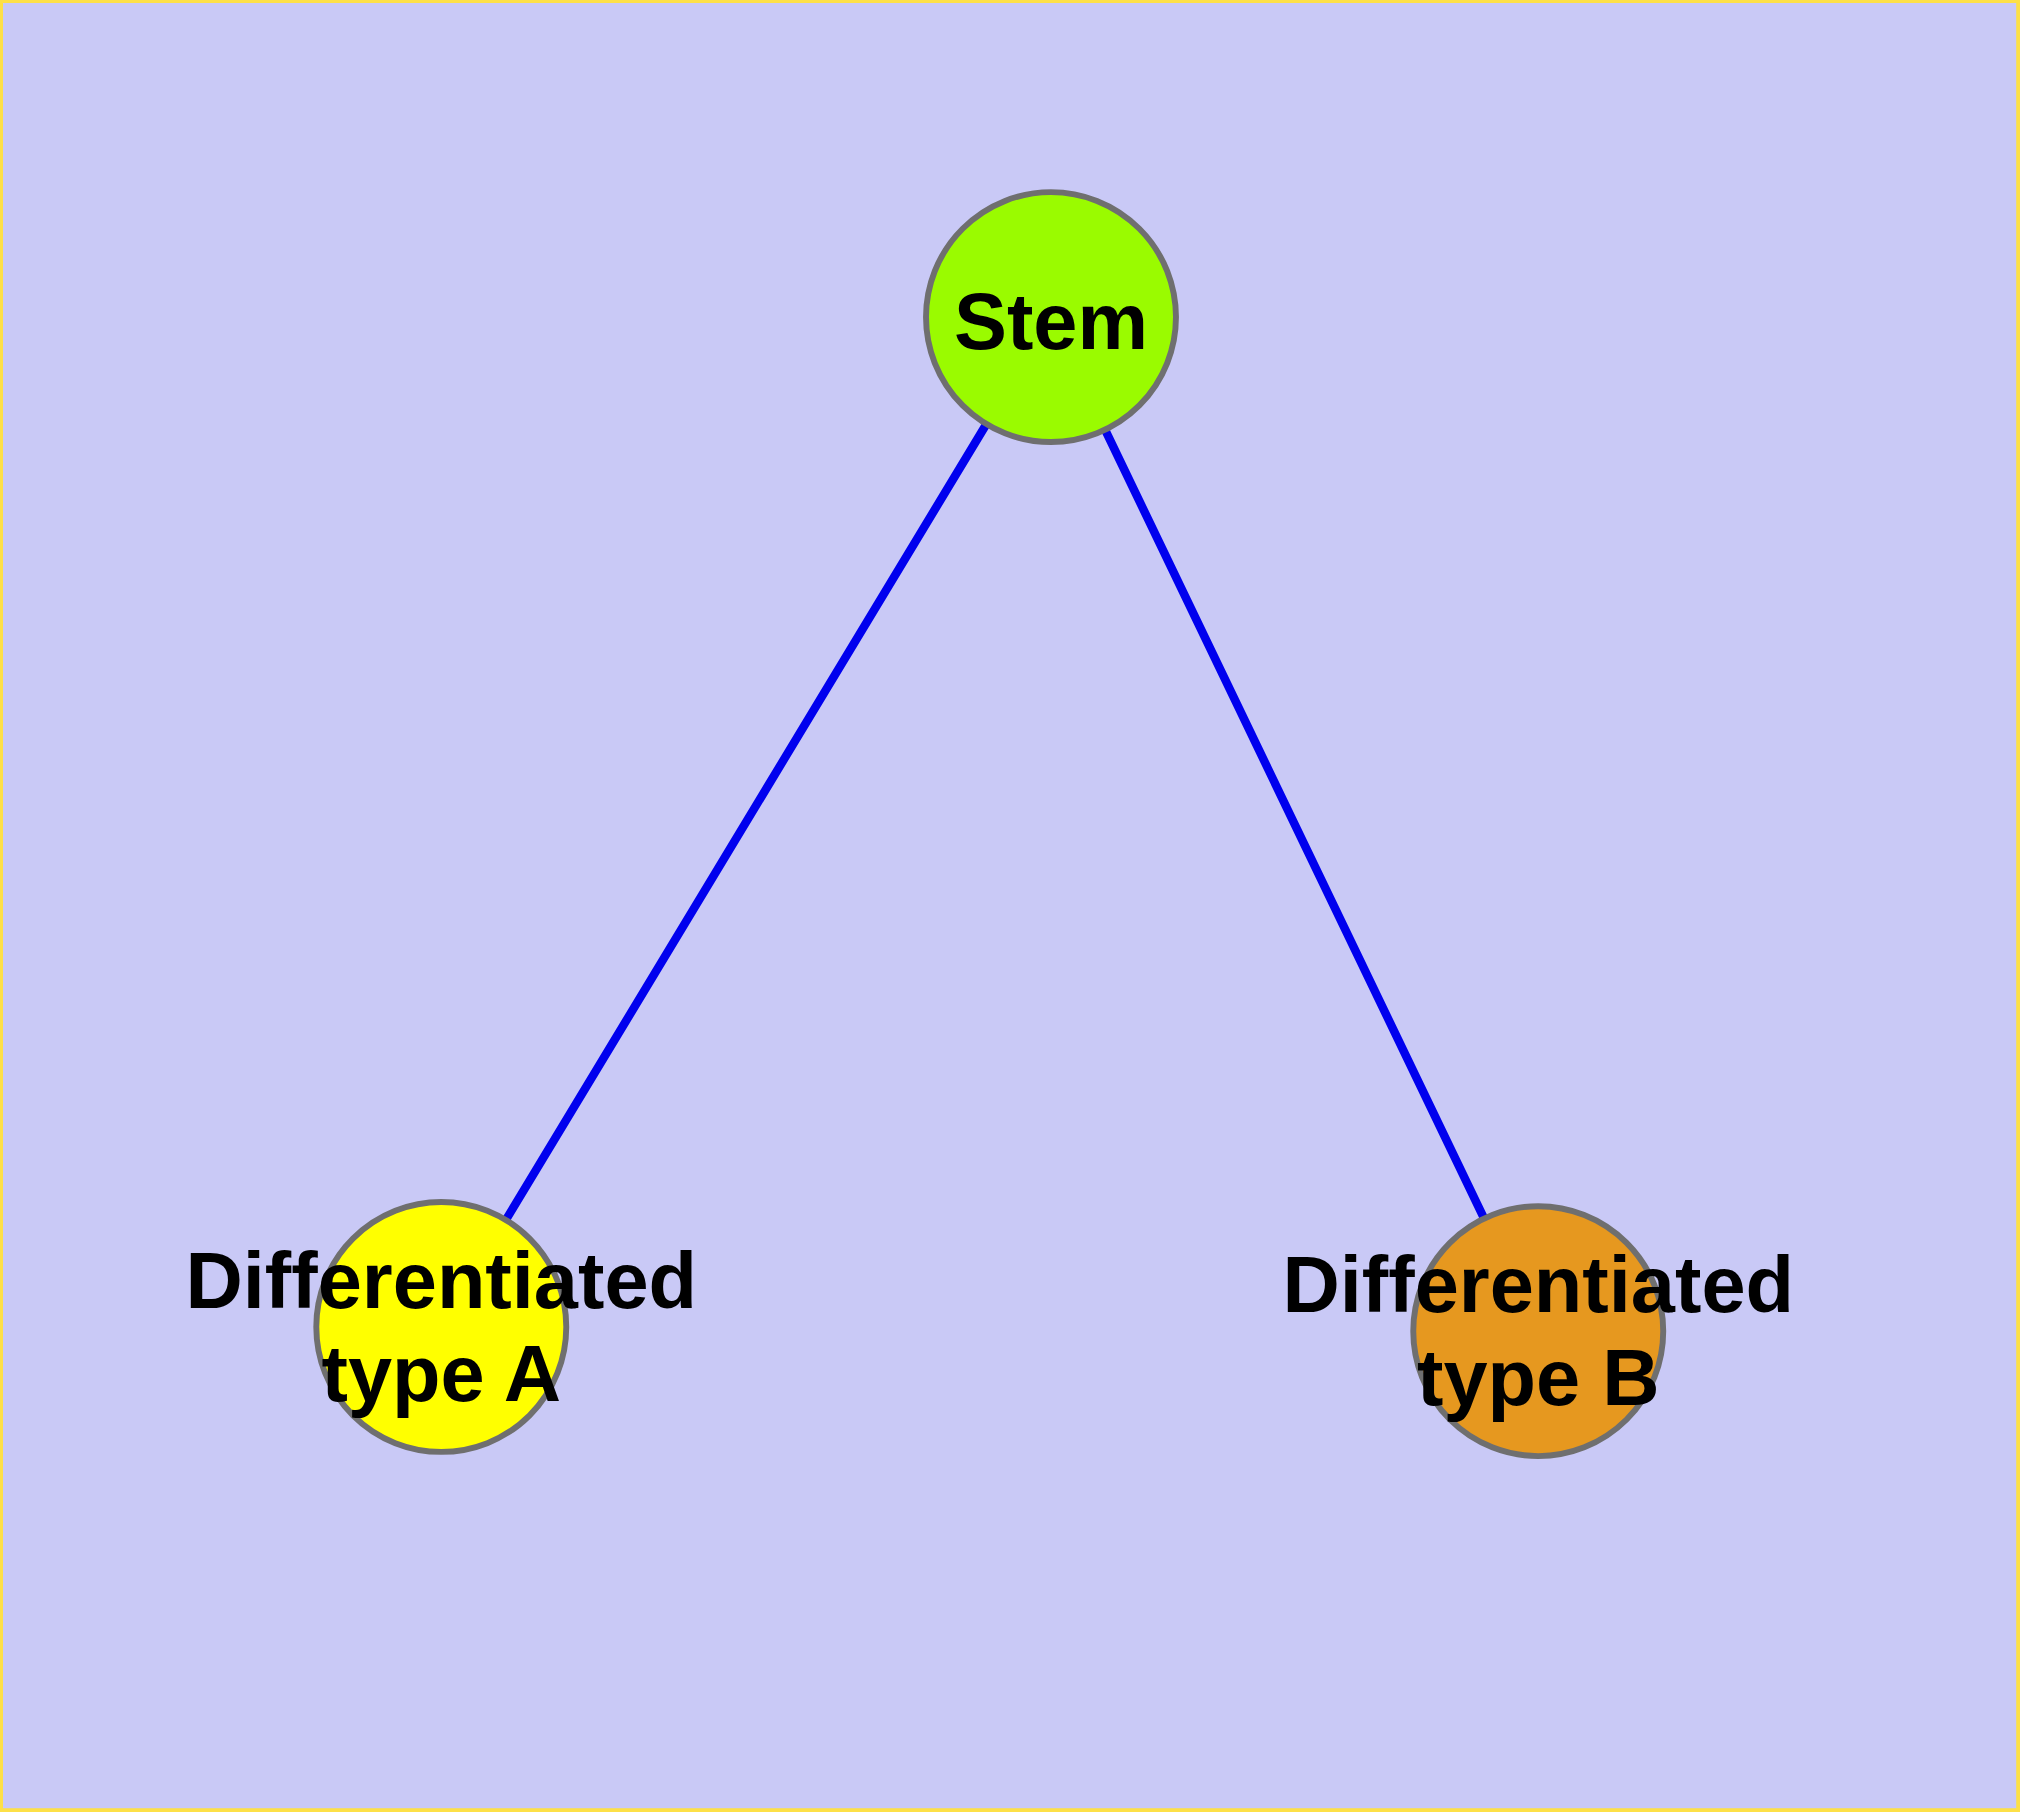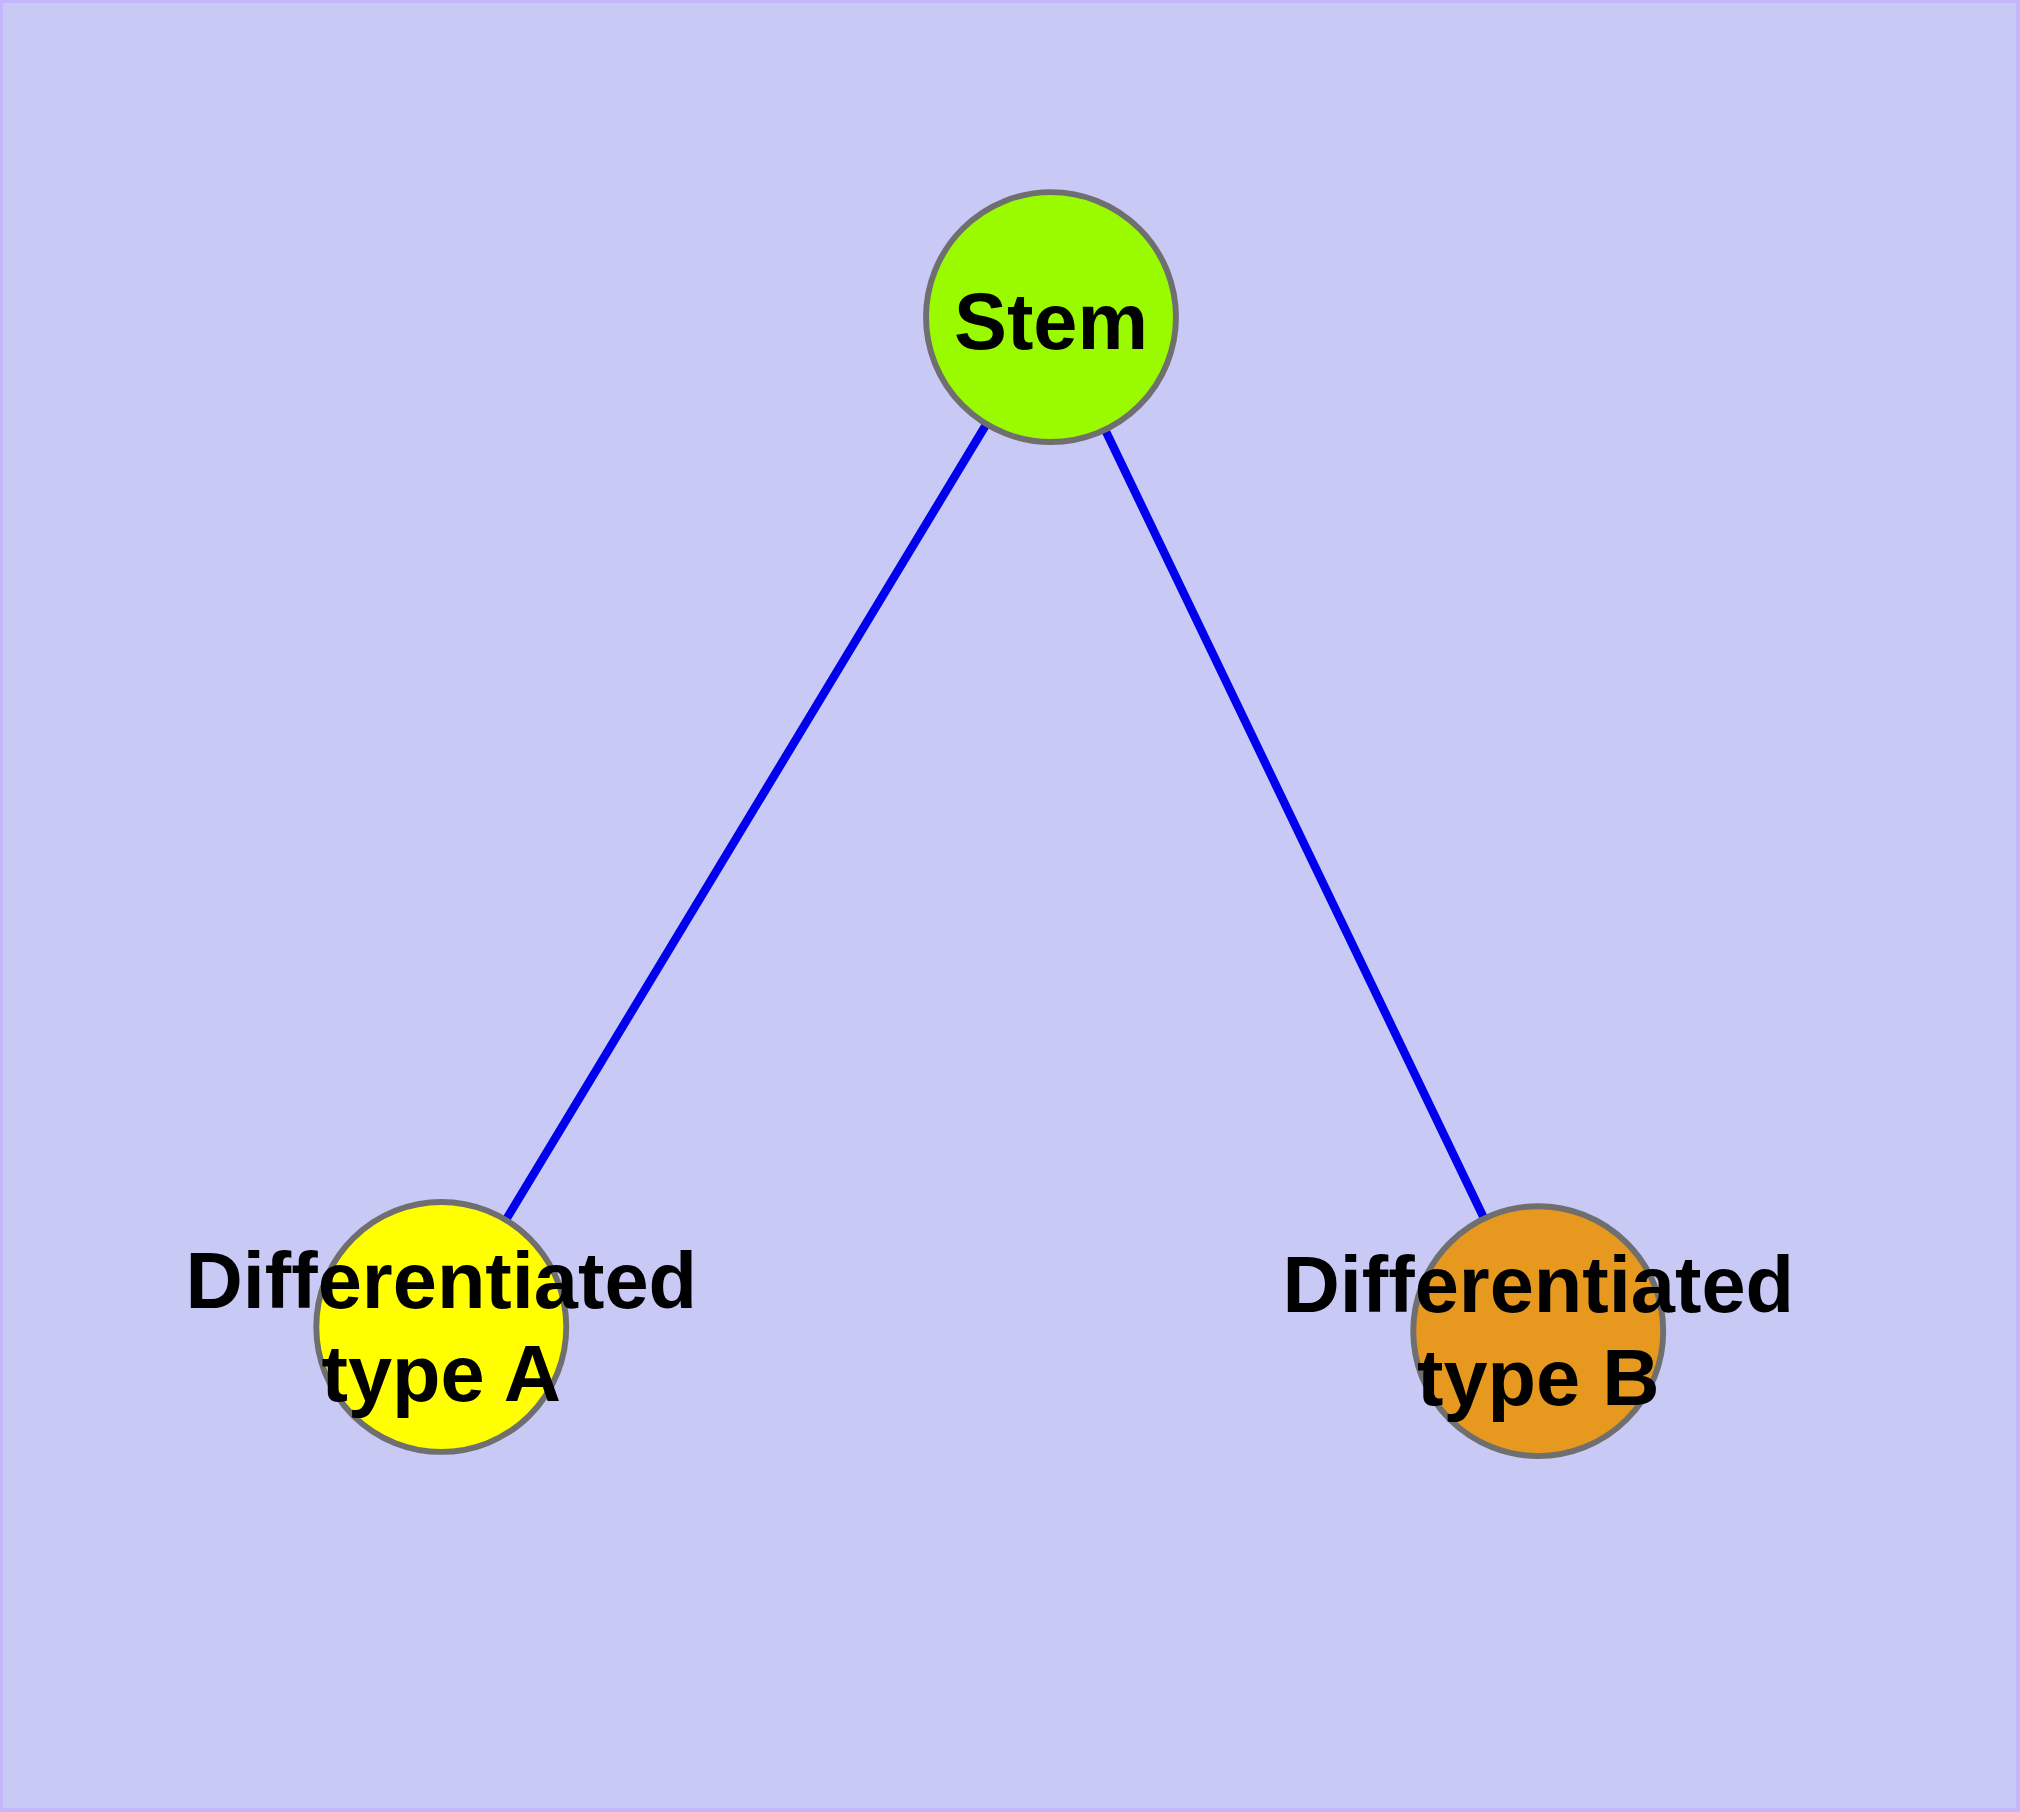--- a/index.html
+++ b/index.html
@@ -6,21 +6,21 @@
     margin: 0;
     padding: 0;
     width: 2021px;
     height: 1812px;
     background: #ffffff;
     overflow: hidden;
   }
   .frame {
     position: absolute;
     inset: 0;
-    background: #c4b5fd;
+    background: #fde047;
   }
   .plot-area {
     position: absolute;
     inset: 3.4px;
   }
   svg {
     display: block;
     width: 100%;
     height: 100%;
   }

